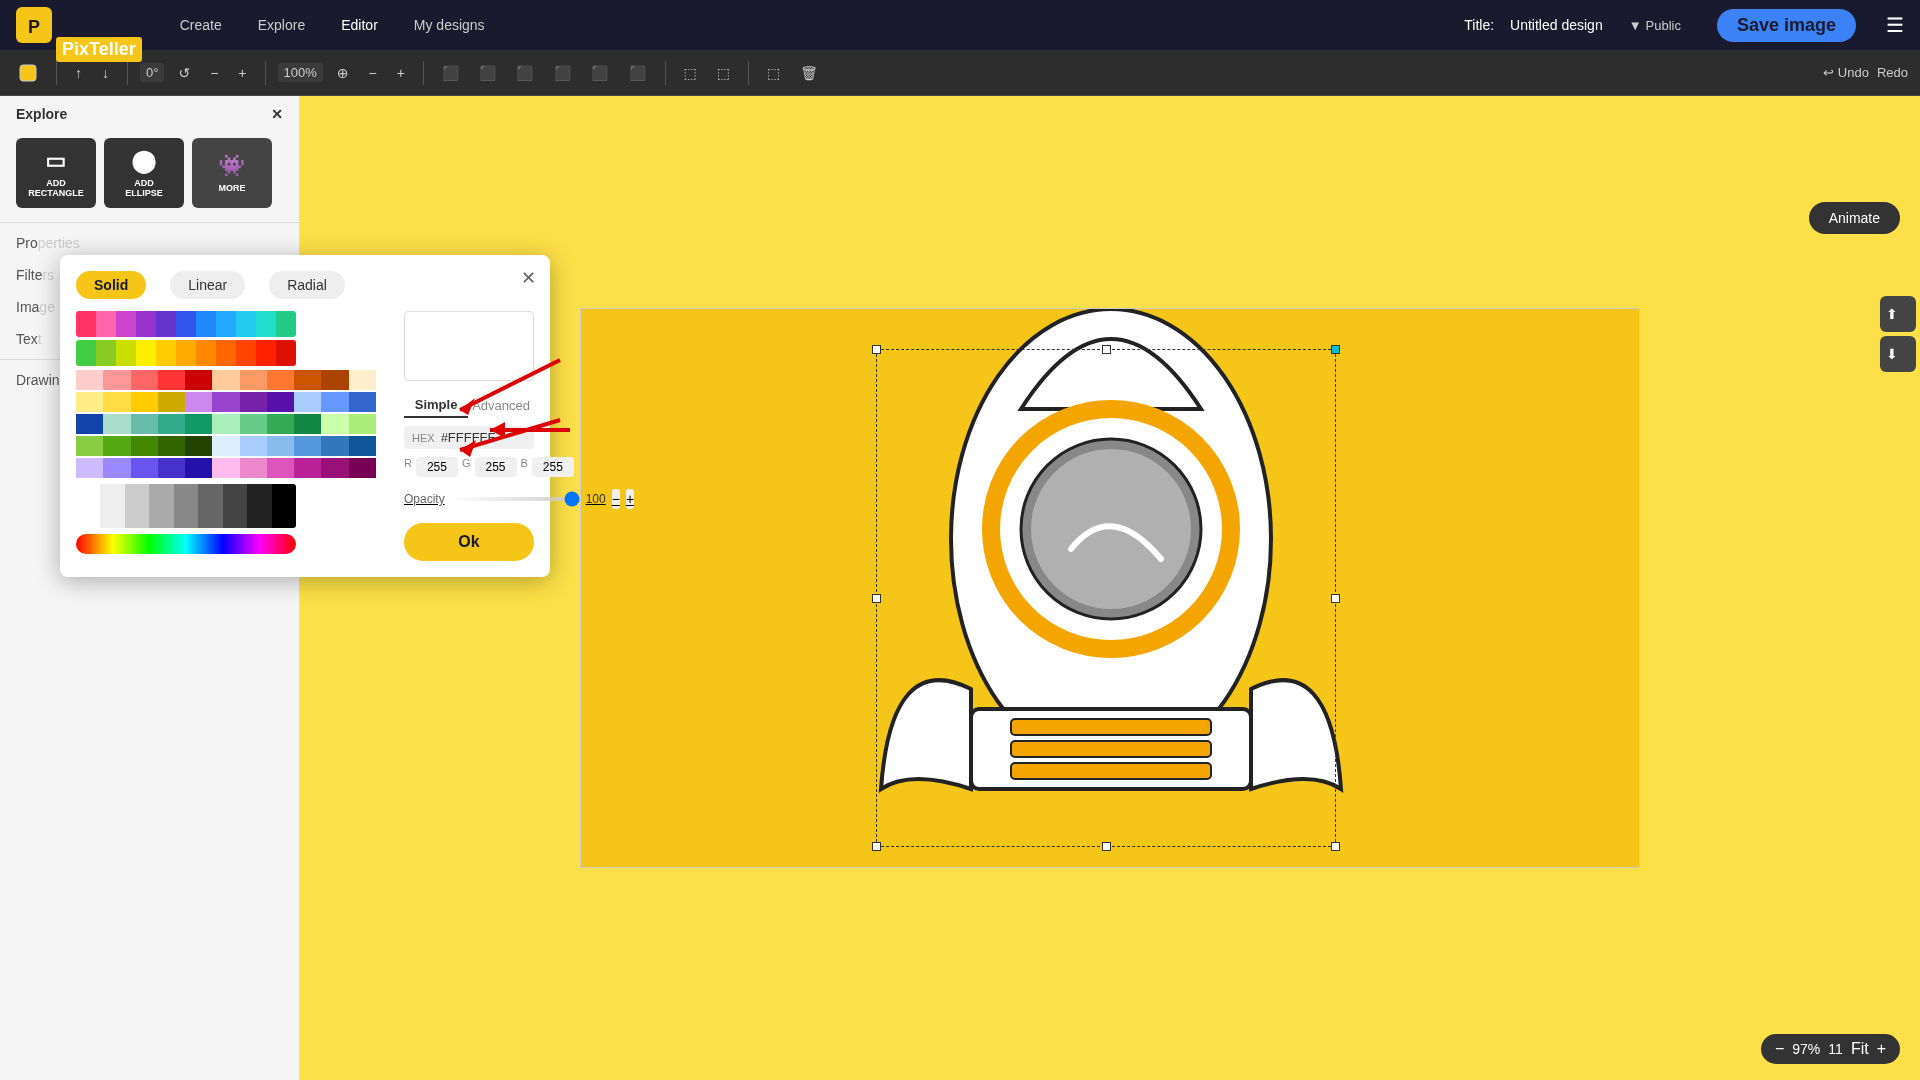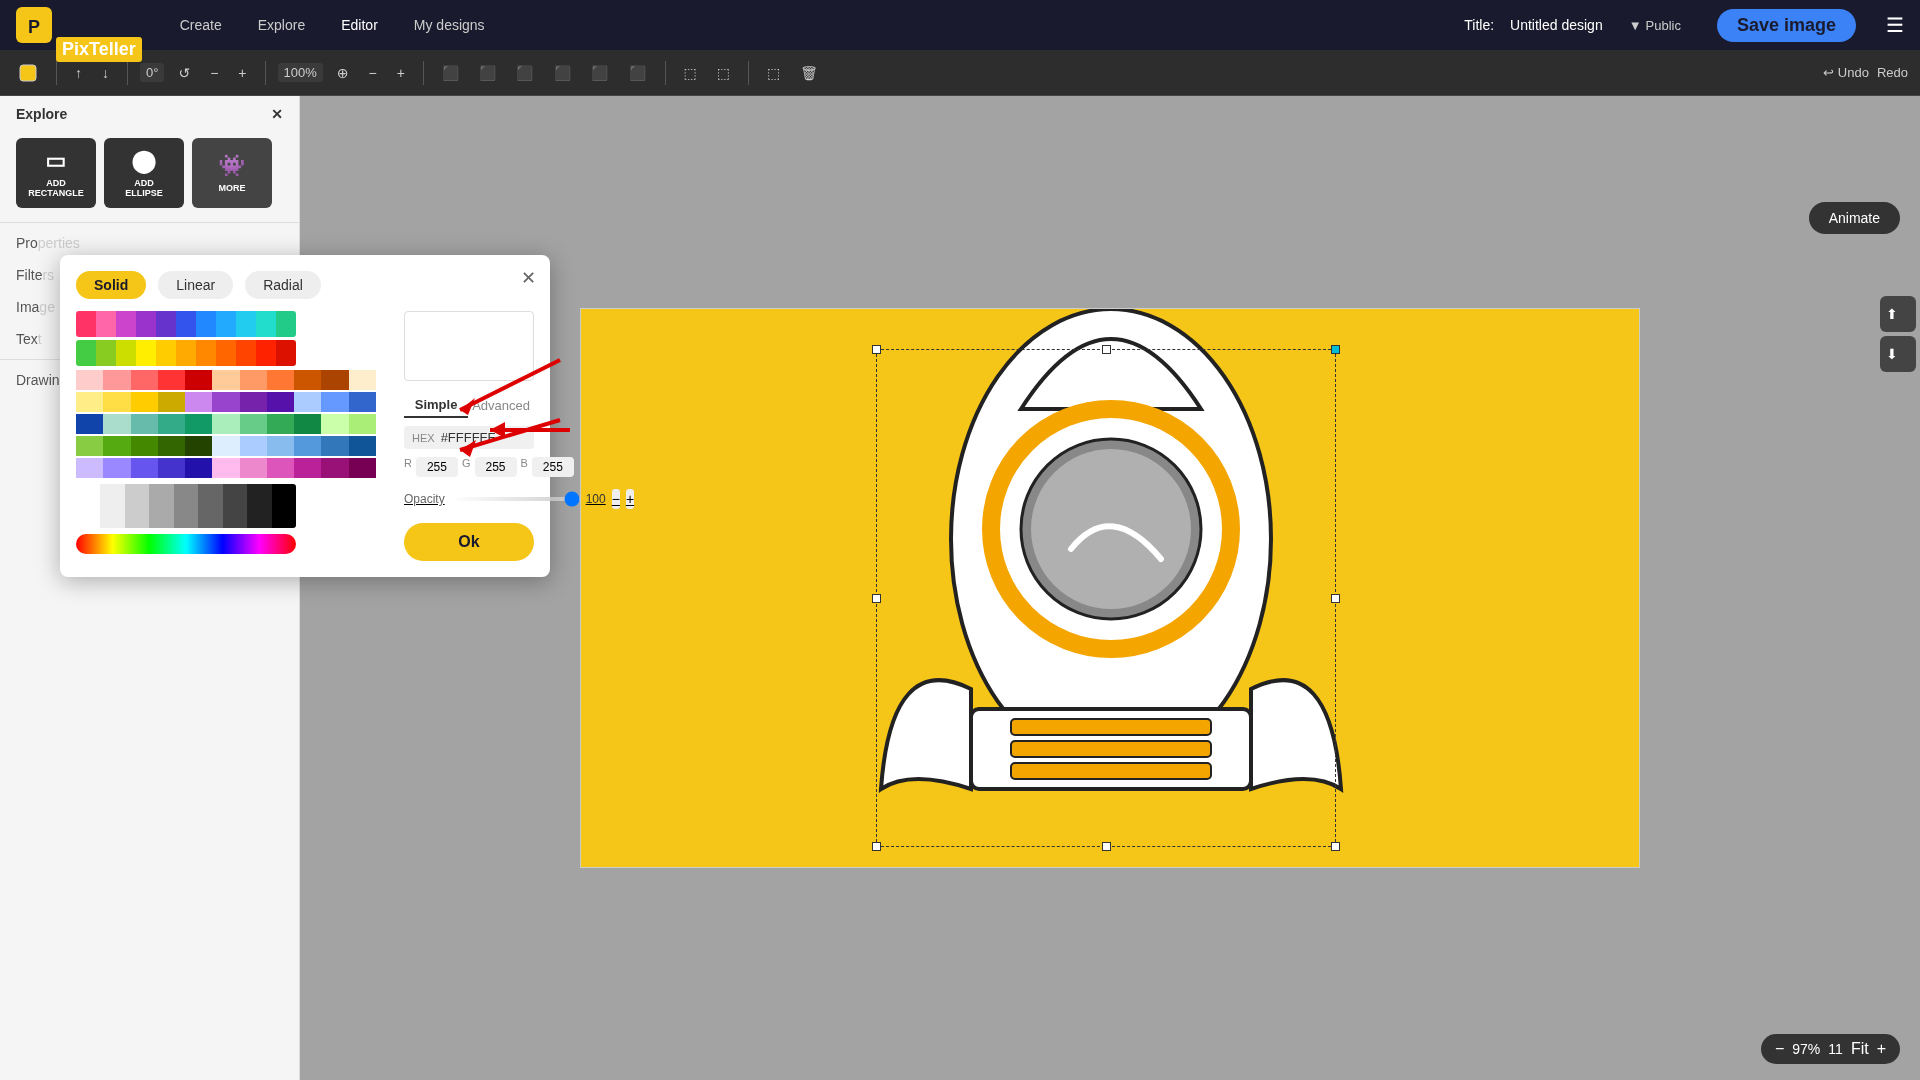--- a/index.html
+++ b/index.html
@@ -40,21 +40,21 @@
     .shapes-panel { padding: 10px 16px; }
     .shapes-grid { display: flex; gap: 8px; }
     .shape-btn { background: #555; color: white; border: none; border-radius: 6px; width: 80px; height: 70px; display: flex; flex-direction: column; align-items: center; justify-content: center; gap: 4px; cursor: pointer; font-size: 10px; font-weight: bold; }
     .shape-btn.dark { background: #333; }
     .shape-icon { font-size: 22px; }
     .sidebar-item { padding: 8px 16px; font-size: 14px; color: #555; cursor: pointer; display: flex; align-items: center; gap: 8px; }
     .sidebar-divider { height: 1px; background: #ddd; margin: 4px 0; }
 
     
     #canvas-area {
-      flex: 1; background: #a3a3a3; position: relative; overflow: hidden; display: flex; align-items: center; justify-content: center;
+      flex: 1; background: #fde047; position: relative; overflow: hidden; display: flex; align-items: center; justify-content: center;
     }
     #design-canvas {
       width: 1060px; height: 560px; background: #f5c518; position: relative; border: 1px solid #ccc;
     }
     
     #selection-box {
       position: absolute; border: 1.5px dashed #333; pointer-events: none;
       top: 40px; left: 295px; width: 460px; height: 498px;
     }
     .sel-handle { position: absolute; width: 9px; height: 9px; background: white; border: 1.5px solid #333; }
@@ -70,21 +70,21 @@
     
     #zoom-bar {
       position: absolute; bottom: 16px; right: 20px; background: #333; border-radius: 24px; display: flex; align-items: center; gap: 8px; padding: 6px 14px; color: white; font-size: 14px;
     }
     .zoom-btn { background: transparent; border: none; color: white; cursor: pointer; font-size: 16px; }
 
     
     #color-picker {
       position: absolute; top: 255px; left: 60px; width: 490px; background: white; border-radius: 8px; box-shadow: 0 4px 24px rgba(0,0,0,0.3); z-index: 200; padding: 16px;
     }
-    #picker-tabs { display: flex; gap: 12px; margin-bottom: 12px; }
+    #picker-tabs { display: flex; gap: 24px; margin-bottom: 12px; }
     .picker-tab { padding: 6px 18px; border-radius: 20px; border: none; cursor: pointer; font-size: 14px; background: #eee; color: #333; }
     .picker-tab.active { background: #f5c518; color: #1a1a2e; font-weight: bold; }
     #picker-close { position: absolute; top: 12px; right: 14px; background: none; border: none; font-size: 18px; cursor: pointer; color: #666; }
 
     #picker-body { display: flex; gap: 28px; }
     #color-swatches { flex: 1; }
     .swatch-row { display: flex; height: 26px; width: 220px; margin-bottom: 3px; border-radius: 3px; overflow: hidden; }
     .swatch-cell { flex: 1; cursor: pointer; }
 
     #picker-right { width: 130px; display: flex; flex-direction: column; gap: 8px; }

